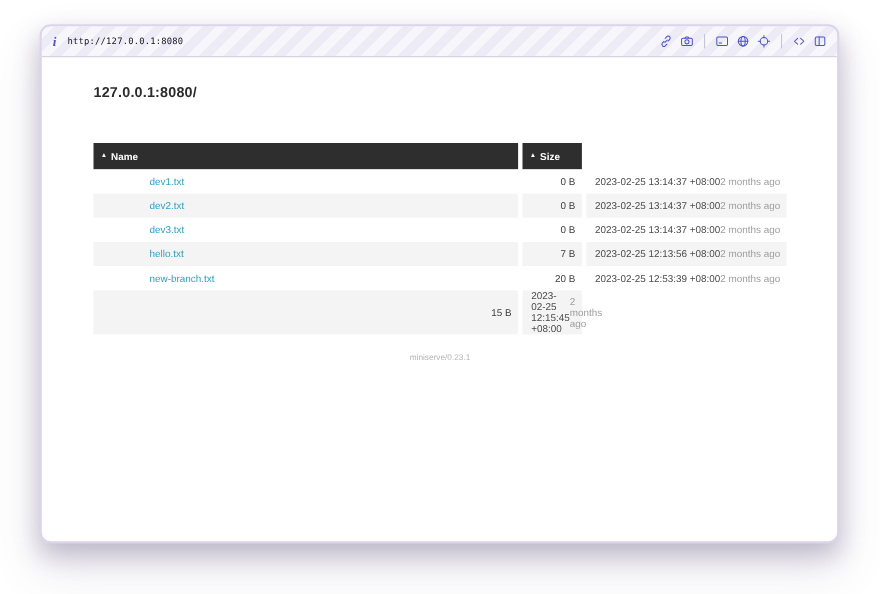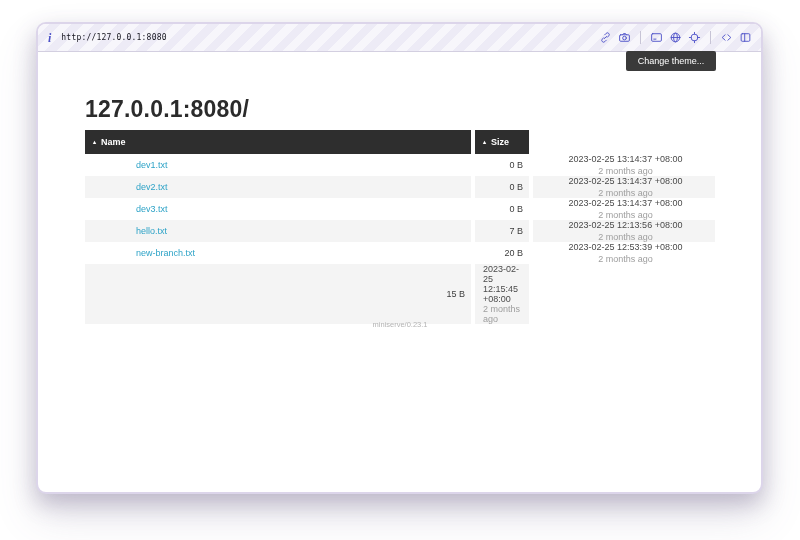--- a/index.html
+++ b/index.html
@@ -35,41 +35,41 @@
                stroke-width:1.7; stroke-linecap:round; stroke-linejoin:round; display:block; }
   .vdiv { width:1px; height:13px; background:#c7c4d6; margin:0 3px; }
 
   
   .theme-btn {
     position:absolute; top:27px; right:45px; width:90px; height:20px;
     background:var(--btn-bg, #3a3a3a); color:#fff; border:none; border-radius:2px;
     font-family:"Liberation Sans", sans-serif; font-size:9px; cursor:pointer;
   }
   .page-title {
-    position:absolute; top:72px; left:47px;
-    font-size:23px; font-weight:700; color:#2b2b2b; letter-spacing:.2px;
+    position:absolute; top:52px; left:47px;
+    font-size:13px; font-weight:700; color:#2b2b2b; letter-spacing:.2px;
   }
 
   .filetable { position:absolute; top:106px; left:47px; width:630px; }
   .thead, .tr {
     display:grid; grid-template-columns:386px 54px 182px; column-gap:4px;
   }
   .th {
     background:var(--header-bg, #2e2e2e); color:#ffffff; height:24px;
     display:flex; align-items:center; padding-left:8px;
     font-size:9px; font-weight:700; cursor:pointer;
   }
   .th .sort { font-size:6px; margin-right:5px; transform:translateY(-1px); }
   .tr { height:22px; }
   .td { display:flex; align-items:center; font-size:9px; background:#fff; }
   .tr:nth-child(even) .td { background:#f4f4f4; }
   .td.name { padding-left:8px; }
   .td.name a { color:var(--link, #2ea3c7); text-decoration:none;margin-left:43px; }
   .td.size { justify-content:flex-end; padding-right:6px; color:#3c3c3c; }
-  .td.mod  { justify-content:space-between; padding:0 5px 0 8px;flex-direction:column; }
+  .td.mod  { padding:0 5px 0 8px; }
   .td.mod .date { color:#4a4a4a; }
   .td.mod .ago  { color:#9e9e9e; }
 
   .srv-footer {
     position:absolute; top:268px; left:47px; width:630px;
     text-align:center; font-size:7.5px; color:#b4b4b4;margin-top:28px;
   }
 </style>
 </head>
 <body>
@@ -124,21 +124,20 @@
       </span>
       <span>
         <svg viewBox="0 0 24 24">
             <rect x="4" y="5" width="16" height="14" rx="2"></rect>
             <path d="M10.5 5v14"></path>
           </svg>
       </span>
     </div>
   </div>
 
-  <button class="theme-btn">Change theme...</button>
 
   <h1 class="page-title">127.0.0.1:8080/</h1>
 
   <div class="filetable">
     <div class="thead">
       <div class="th">
         <span class="sort">▴</span>
         <span>Name</span>
       </div>
       <div class="th">

